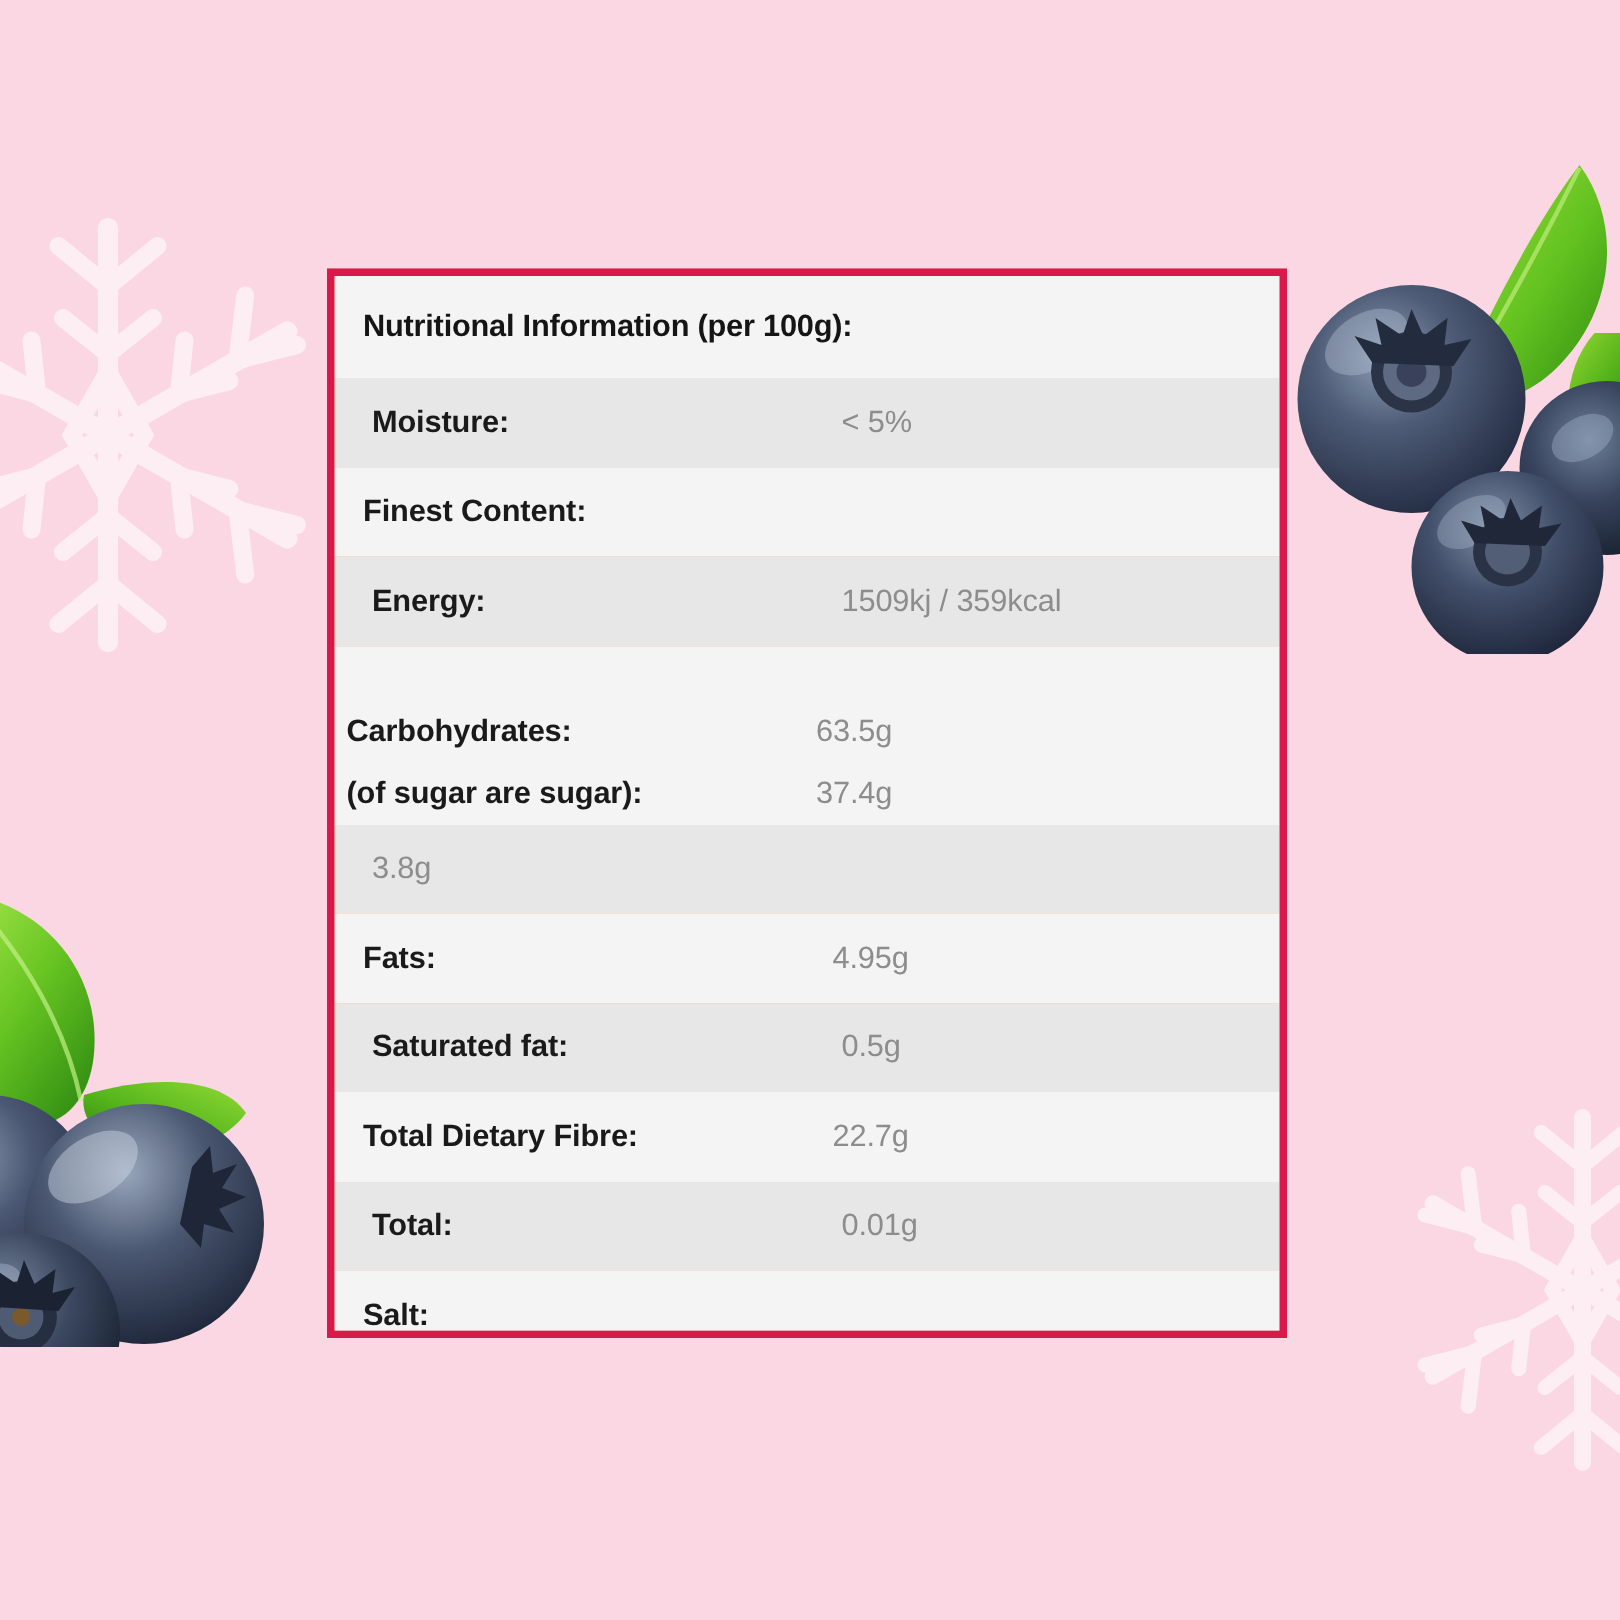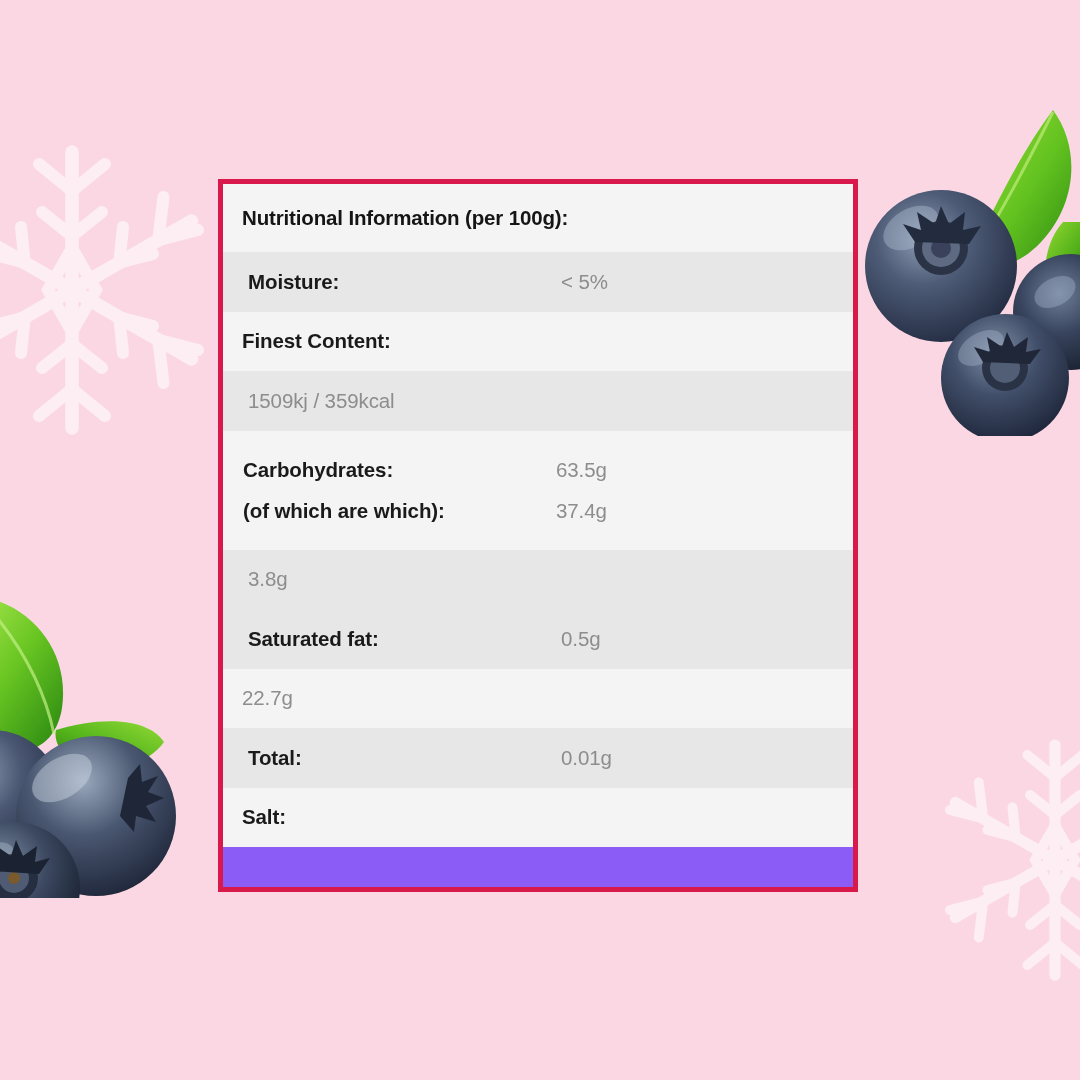--- a/index.html
+++ b/index.html
@@ -63,21 +63,21 @@
 
   
   #nutrition-card {
     position: absolute;
     left: 218px;
     top: 179px;
     width: 640px;
     height: 713px;
     box-sizing: border-box;
     border: 5px solid #d9194b;
-    background: #8b5cf6;
+    background: #fdba74;
     overflow: hidden;
   }
 
   .nrow {
     display: flex;
     align-items: center;
     box-sizing: border-box;
     padding: 0 0 0 19px;
     width: 100%;
   }
@@ -123,23 +123,23 @@
     flex: none;
   }
   .col-value {
     flex: 1;
   }
 
   
   .double-inner {
     display: flex;
     flex-direction: column;
-    justify-content: center;
+    justify-content: flex-end;
     width: 100%;
-    padding-left: 20px;
+    padding-left: 8px;
     box-sizing: border-box;
   }
   .sub-line {
     display: flex;
     align-items: center;
     height: 41px;
   }
 </style>
 </head>
 <body>
@@ -342,47 +342,53 @@
     <div class="nrow even row-standard">
       <span class="n-label col-label">Moisture:</span>
       <span class="n-value col-value">&lt; 5%</span>
     </div>
 
     <div class="nrow odd row-standard">
       <span class="n-label col-label">Finest Content:</span>
     </div>
 
     <div class="nrow even row-standard">
+      <span class="n-label col-label">Energy:</span>
       <span class="n-value col-value">1509kj / 359kcal</span>
     </div>
 
     <div class="nrow odd row-double">
       <div class="double-inner">
         <div class="sub-line">
           <span class="n-label col-label">Carbohydrates:</span>
           <span class="n-value col-value">63.5g</span>
         </div>
         <div class="sub-line">
-          <span class="n-label col-label">(of which are which):</span>
+          <span class="n-label col-label">(of sugar are sugar):</span>
           <span class="n-value col-value">37.4g</span>
         </div>
       </div>
     </div>
 
     <div class="nrow even row-standard">
       <span class="n-value col-value">3.8g</span>
     </div>
 
+    <div class="nrow odd row-standard">
+      <span class="n-label col-label">Fats:</span>
+      <span class="n-value col-value">4.95g</span>
+    </div>
 
     <div class="nrow even row-standard">
       <span class="n-label col-label">Saturated fat:</span>
       <span class="n-value col-value">0.5g</span>
     </div>
 
     <div class="nrow odd row-standard">
+      <span class="n-label col-label">Total Dietary Fibre:</span>
       <span class="n-value col-value">22.7g</span>
     </div>
 
     <div class="nrow even row-standard">
       <span class="n-label col-label">Total:</span>
       <span class="n-value col-value">0.01g</span>
     </div>
 
     <div class="nrow odd row-standard">
       <span class="n-label col-label">Salt:</span>

